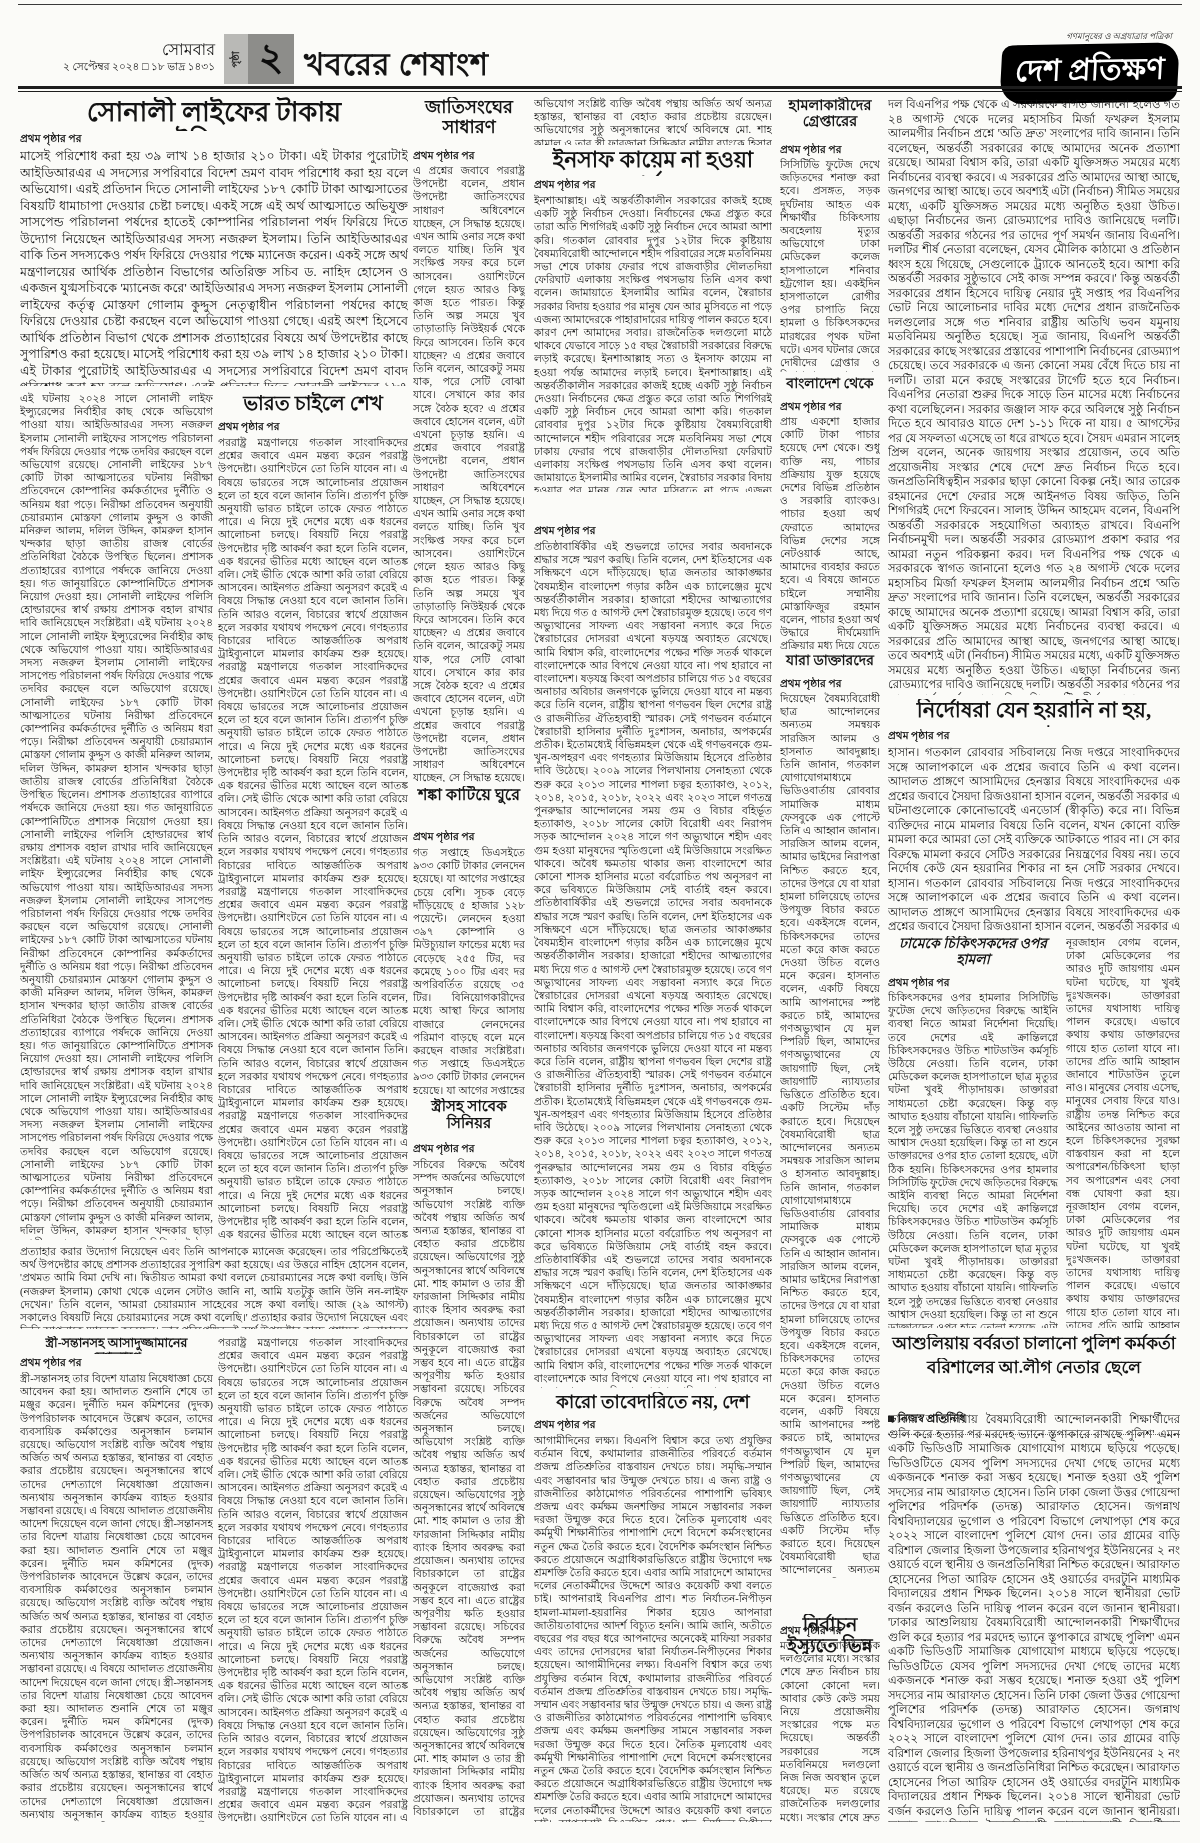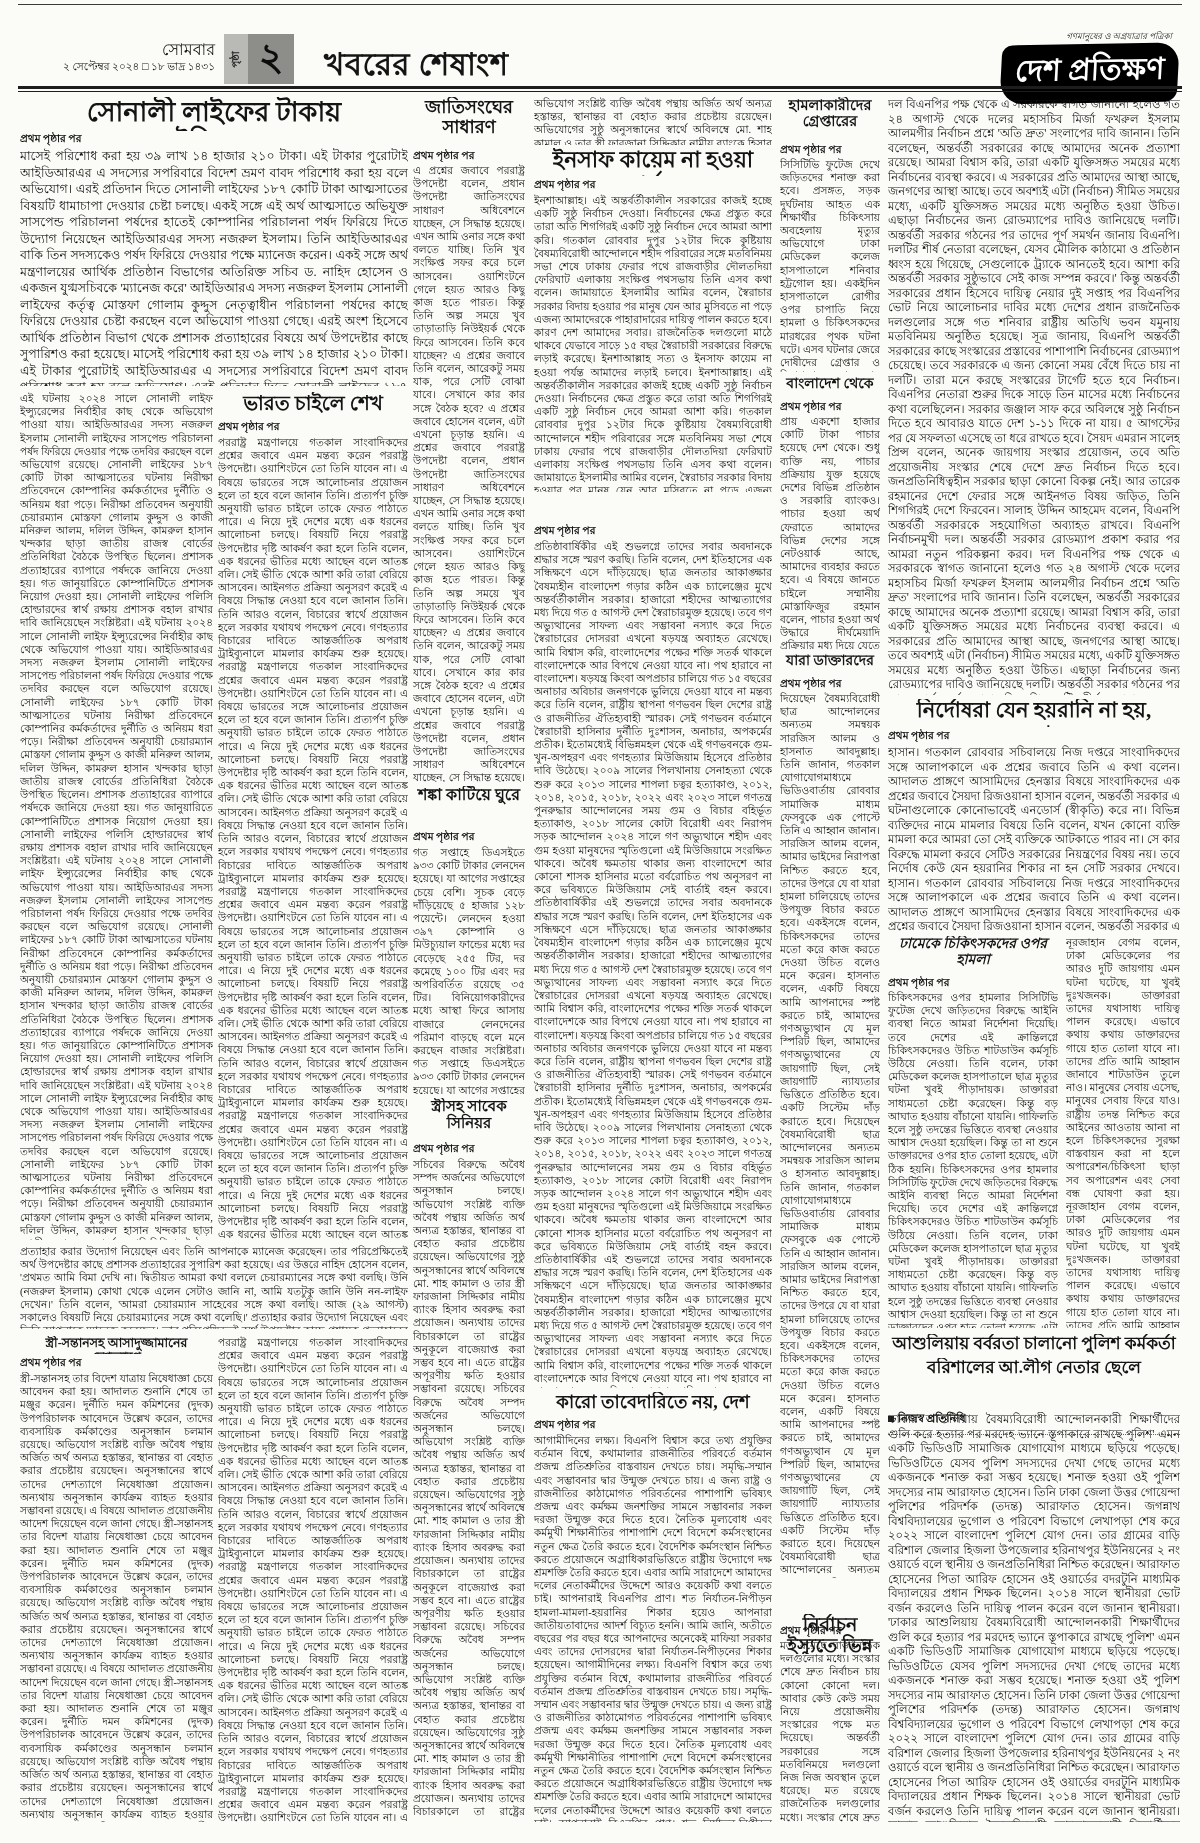--- a/index.html
+++ b/index.html
@@ -8,21 +8,21 @@
   .rule-top{position:absolute;left:18px;right:18px;top:4px;border-top:1.5px solid #3a3a3a;}
   
   .hdr-date{position:absolute;left:40px;top:40px;width:175px;text-align:right;line-height:1.25;}
   .hdr-day{font-weight:normal;font-size:16px;}
   .hdr-dateline{font-size:10.5px;}
   .pageunit{position:absolute;left:224px;top:34px;height:50px;display:flex;}
   .pagestrip{width:24px;background:#b9b9b6;color:#222;display:flex;align-items:center;justify-content:center;}
   .pagestrip span{transform:rotate(-90deg);font-size:10px;font-weight:bold;white-space:nowrap;}
   .pagebox{width:46px;background:#8d8d8a;color:#0c0c0c;display:flex;align-items:center;justify-content:center;
            font-size:38px;font-weight:bold;}
-  .section-title{position:absolute;left:324px;top:40px;font-size:31px;font-weight:bold;letter-spacing:.5px;}
+  .section-title{position:absolute;left:304px;top:40px;font-size:31px;font-weight:bold;letter-spacing:.5px;}
   .logo-wrap{position:absolute;right:22px;top:30px;text-align:right;}
   .logo-tag{font-size:8.5px;margin-right:6px;font-style:italic;}
   .logo-blob{display:inline-block;background:#000;color:#fff;font-weight:bold;font-size:30px;
              padding:2px 14px 6px 14px;border-radius:10px 22px 12px 24px;transform:skew(-4deg) rotate(-1deg);}
   .hdr-rule{position:absolute;left:18px;right:18px;top:86px;border-top:3px solid #1d1d1d;}
   .hdr-rule2{position:absolute;left:18px;right:18px;top:91px;border-top:1px solid #1d1d1d;}
   
   .blk{position:absolute;overflow:hidden;}
   .body{ text-align:justify;font-size:11.5px;line-height:14.5px;word-break:break-word;}
   .body-lg{text-align:justify;font-size:12.5px;line-height:16.5px;word-break:break-word;}

